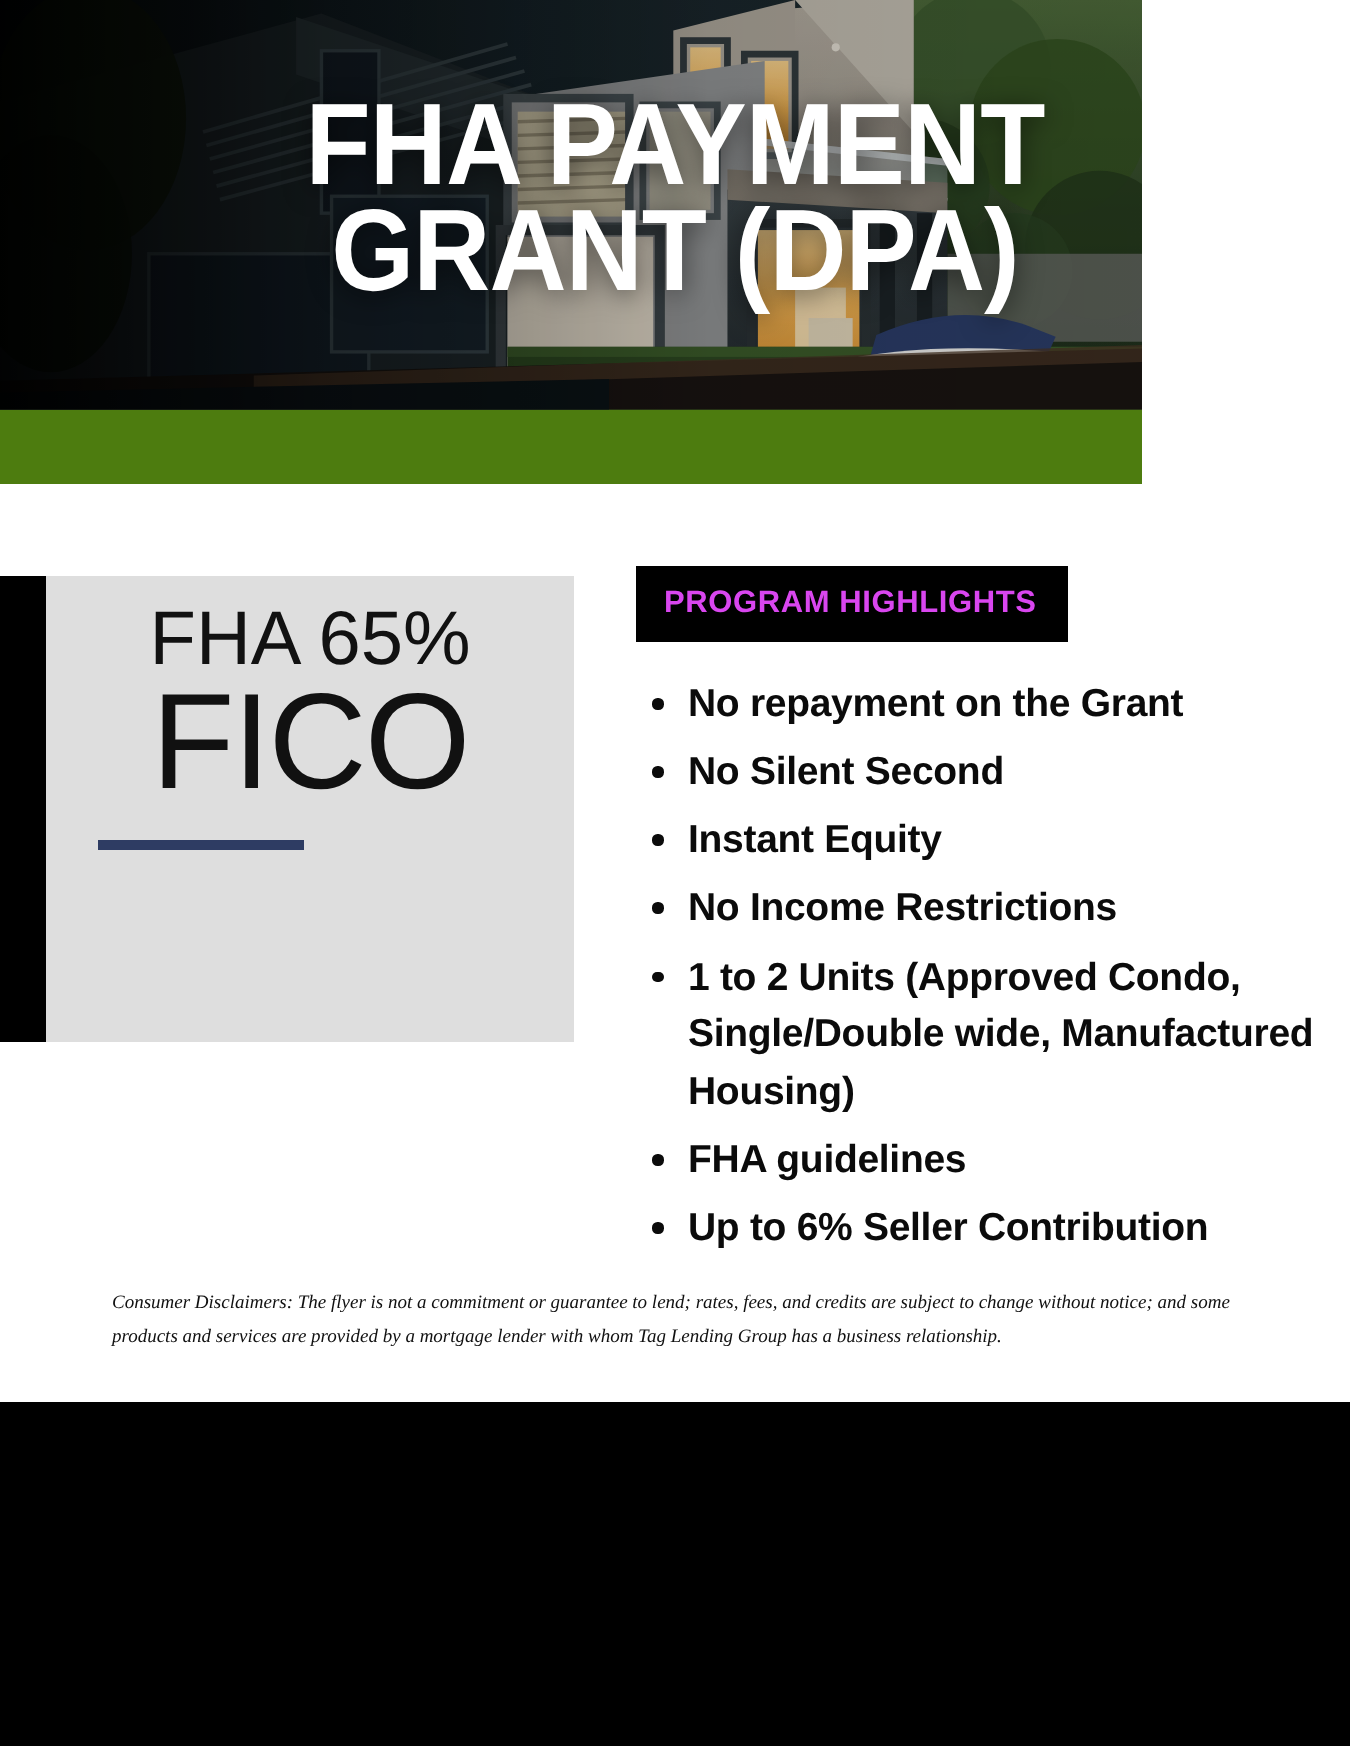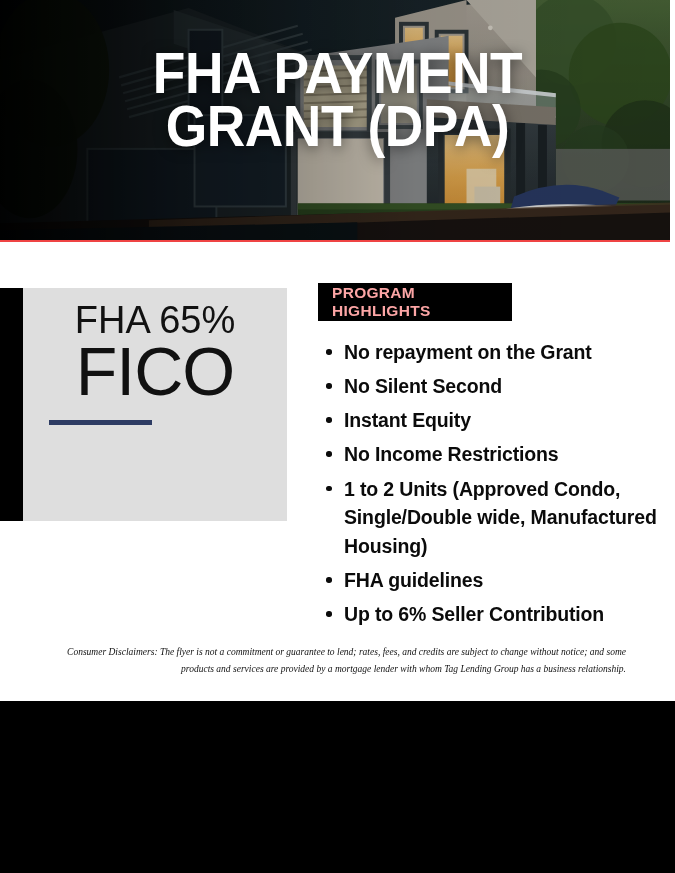--- a/index.html
+++ b/index.html
@@ -2,21 +2,21 @@
 <html><head>
 <meta charset="utf-8">
 <style>
   html,body{margin:0;padding:0;background:#fff;}
   body{font-family:"Liberation Sans",sans-serif;}
   .flyer{
     position:relative;width:675px;height:873px;overflow:hidden;background:#ffffff;
   }
 
   
-  .hero{position:absolute;left:0;top:0;width:670px;height:242px;overflow:hidden;background:#ef4444;}
+  .hero{position:absolute;left:0;top:0;width:571px;height:242px;overflow:hidden;background:#4d7c0f;}
   .hero-photo{position:absolute;inset:0;}
   .hero-title{
     position:absolute;left:0;top:46px;width:675px;text-align:center;
     color:#ffffff;font-weight:700;font-size:58px;line-height:0.92;
     letter-spacing:-0.5px;font-family:"Liberation Sans",sans-serif;
     text-shadow:0 2px 14px rgba(0,0,0,.55);
     font-stretch:condensed;
     transform:scaleX(0.92);transform-origin:50% 50%;
   }
   .hero-title .l2{display:block;}
@@ -33,40 +33,40 @@
   }
   .lp-down{
     font-size:68px;color:#111;font-weight:400;line-height:1.02;margin-top:-2px;
     letter-spacing:-1px;
   }
   .lp-rule{width:103px;height:5px;background:#2e3c63;margin:14px 0 0 -110px;}
   .lp-fico{font-size:45px;color:#111;font-weight:400;margin-top:12px;letter-spacing:0px;}
 
   
   .hl-badge{
-    position:absolute;left:318px;top:283px;width:194px;height:38px;background:#000;
-    color:#fca5a5;display:flex;align-items:center;
+    position:absolute;left:318px;top:283px;width:216px;height:38px;background:#000;
+    color:#d946ef;display:flex;align-items:center;
   }
   .hl-badge span{font-size:15.5px;font-weight:700;letter-spacing:.3px;margin-left:14px;}
   .hl-list{
     position:absolute;left:318px;top:338px;width:340px;margin:0;padding:0 0 0 26px;
     list-style:none;
   }
   .hl-list li{
     position:relative;font-size:19.5px;font-weight:700;color:#0b0b0b;
     line-height:1.47;margin-bottom:5.5px;letter-spacing:-.15px;
   }
   .hl-list li::before{
     content:"";position:absolute;left:-18px;top:11px;width:5.5px;height:5.5px;
     border-radius:50%;background:#0b0b0b;
   }
 
   
   .disclaimer{
-    position:absolute;left:56px;top:644px;width:570px;text-align:right;
+    position:absolute;left:56px;top:644px;width:570px;text-align:left;
     font-family:"Liberation Serif",serif;font-style:italic;font-size:9.5px;
     line-height:1.75;color:#111;
   }
 
   
   .footer{position:absolute;left:0;top:701px;width:675px;height:172px;background:#000;color:#fff;}
 </style>
 </head>
 <body>
 

